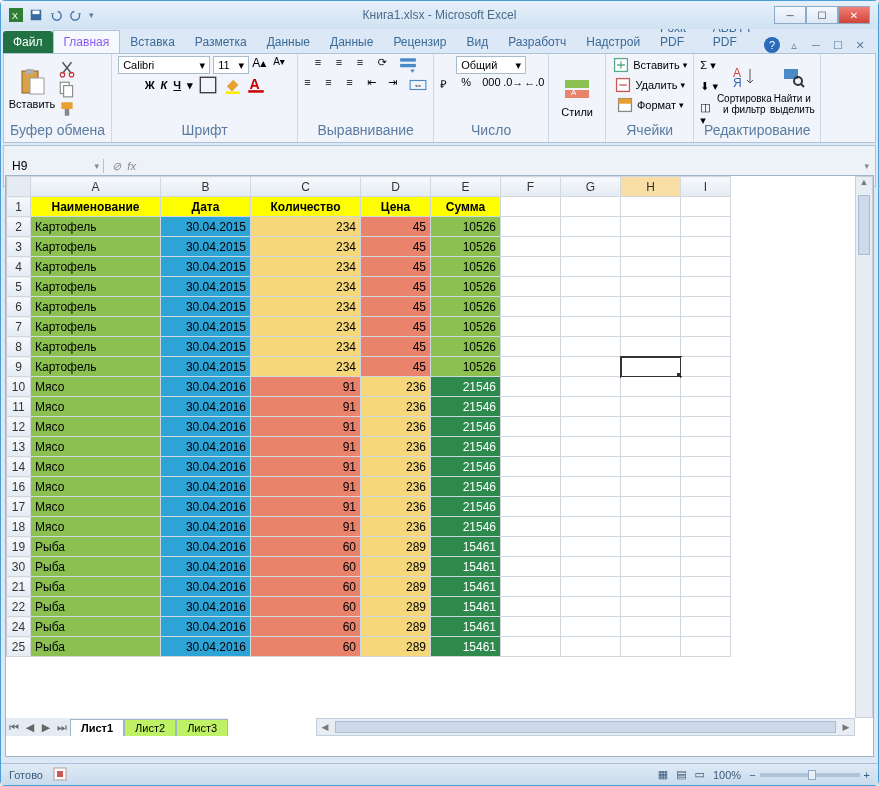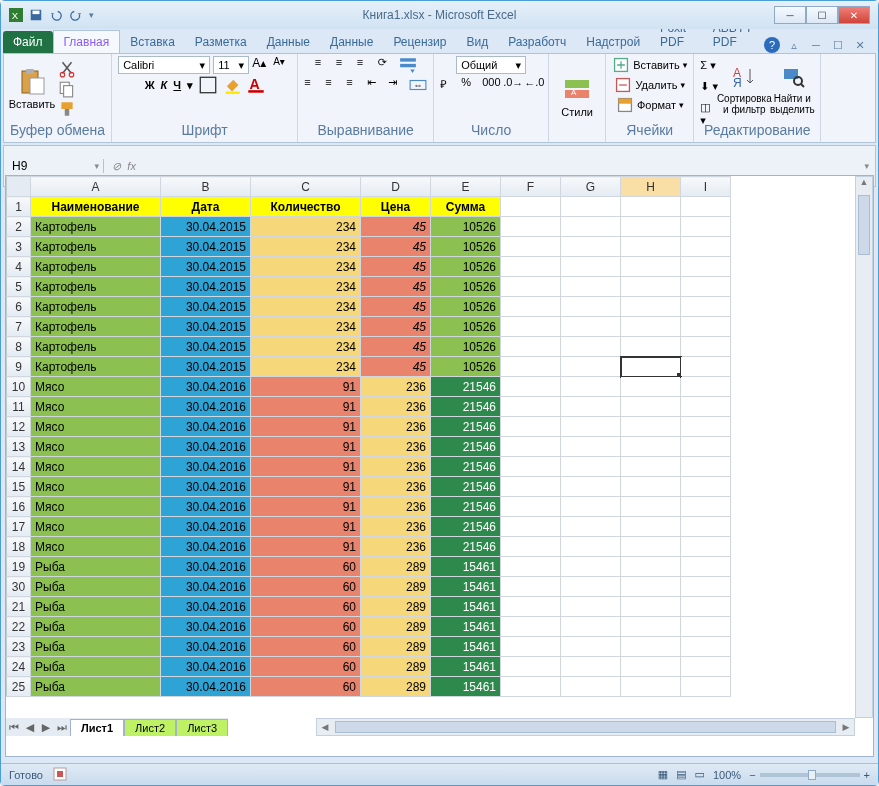--- a/index.html
+++ b/index.html
@@ -46,21 +46,21 @@
 table.grid { border-collapse:collapse; table-layout:fixed; }
 table.grid th, table.grid td { border:1px solid #d0d7de; border-left-color:#c0c8d0; font-size:12px; height:20px; padding:0 4px; white-space:nowrap; overflow:hidden; }
 th.colhdr { background:linear-gradient(#f7f9fb,#e4ebf3); text-align:center; font-weight:normal; color:#333; }
 th.rowhdr { background:linear-gradient(#f7f9fb,#e4ebf3); text-align:center; font-weight:normal; width:24px; color:#333; }
 th.colhdr.sel { background:#f9dfa6; }
 .corner { background:#e4ebf3; width:24px; }
 td.name { background:#8cc152;}
 td.date { background:#2ea3d6; text-align:right;}
 td.qty { background:#f6d87a; text-align:right;}
 td.qty2 { background:#e9836c; text-align:right;}
-td.price { background:#e9836c; text-align:right;font-style:italic;}
+td.price { background:#e9836c; text-align:right;}
 td.price2 { background:#f6d87a; text-align:right;}
 td.sum { background:#8cc152; text-align:right;}
 td.sum2 { background:#2d8a4c; color:#fff; text-align:right;}
 td.hdr { background:#ffff00; font-weight:bold; text-align:center; }
 td.blank { background:#fff; }
 td.selcell { background:#fff; outline:2px solid #333; outline-offset:-1px; }
 td.selcell::after { content:''; position:absolute; width:5px; height:5px; background:#333; margin-left:52px; margin-top:6px; }
 
 .hscroll { position:absolute; bottom:20px; right:18px; left:310px; height:18px; background:#e8edf3; border:1px solid #c4d0de; display:flex; align-items:center; }
 .vscroll { position:absolute; top:0; right:0; bottom:38px; width:18px; background:#e8edf3; border:1px solid #c4d0de; }
@@ -502,32 +502,20 @@
               <td class="date">30.04.2016</td>
               <td class="qty2">91</td>
               <td class="price2">236</td>
               <td class="sum2">21546</td>
               <td class="blank" style="position:relative"></td>
               <td class="blank" style="position:relative"></td>
               <td class="blank" style="position:relative"></td>
               <td class="blank" style="position:relative"></td>
             </tr>
             <tr>
-              <th class="rowhdr">15</th>
-              <td class="name">Мясо</td>
-              <td class="date">30.04.2016</td>
-              <td class="qty2">91</td>
-              <td class="price2">236</td>
-              <td class="sum2">21546</td>
-              <td class="blank" style="position:relative"></td>
-              <td class="blank" style="position:relative"></td>
-              <td class="blank" style="position:relative"></td>
-              <td class="blank" style="position:relative"></td>
-            </tr>
-            <tr>
               <th class="rowhdr">16</th>
               <td class="name">Мясо</td>
               <td class="date">30.04.2016</td>
               <td class="qty2">91</td>
               <td class="price2">236</td>
               <td class="sum2">21546</td>
               <td class="blank" style="position:relative"></td>
               <td class="blank" style="position:relative"></td>
               <td class="blank" style="position:relative"></td>
               <td class="blank" style="position:relative"></td>
@@ -587,32 +575,20 @@
               <td class="qty2">60</td>
               <td class="price2">289</td>
               <td class="sum2">15461</td>
               <td class="blank" style="position:relative"></td>
               <td class="blank" style="position:relative"></td>
               <td class="blank" style="position:relative"></td>
               <td class="blank" style="position:relative"></td>
             </tr>
             <tr>
               <th class="rowhdr">22</th>
-              <td class="name">Рыба</td>
-              <td class="date">30.04.2016</td>
-              <td class="qty2">60</td>
-              <td class="price2">289</td>
-              <td class="sum2">15461</td>
-              <td class="blank" style="position:relative"></td>
-              <td class="blank" style="position:relative"></td>
-              <td class="blank" style="position:relative"></td>
-              <td class="blank" style="position:relative"></td>
-            </tr>
-            <tr>
-              <th class="rowhdr">23</th>
               <td class="name">Рыба</td>
               <td class="date">30.04.2016</td>
               <td class="qty2">60</td>
               <td class="price2">289</td>
               <td class="sum2">15461</td>
               <td class="blank" style="position:relative"></td>
               <td class="blank" style="position:relative"></td>
               <td class="blank" style="position:relative"></td>
               <td class="blank" style="position:relative"></td>
             </tr>

